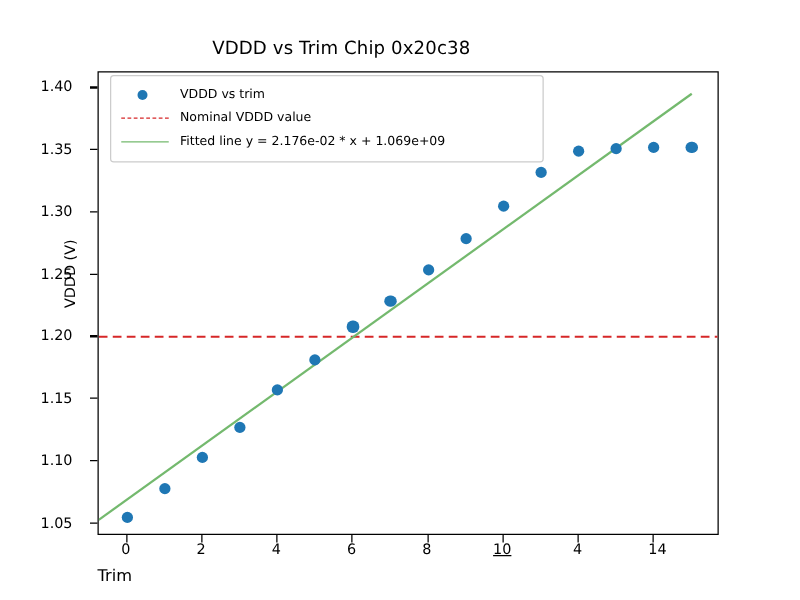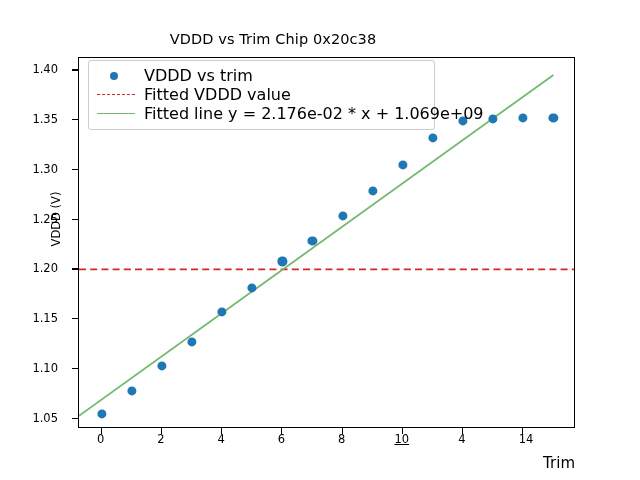--- a/index.html
+++ b/index.html
@@ -12,36 +12,36 @@
 
   
   #plot-area{position:absolute;left:78px;top:57px;width:497px;height:371px;
              border:1.15px solid #000;box-sizing:border-box;background:transparent;}
   #plot-inner{position:absolute;inset:0;overflow:hidden;}
 
   
   #ylabel{position:absolute;left:-4px;top:212px;width:120px;text-align:center;
           font-size:11.5px;transform:rotate(-90deg);transform-origin:center center;}
   
-  #xlabel{position:absolute;left:78px;top:454px;width:497px;text-align:right;font-size:15px;}
+  #xlabel{position:absolute;left:78px;top:454px;width:497px;text-align:left;font-size:13px;}
 
   .ytick{position:absolute;right:582px;width:60px;text-align:right;font-size:11.5px;
          transform:translateY(-50%);white-space:nowrap;}
   .ytick-mark{position:absolute;left:71.5px;width:6.5px;height:1.15px;background:#000;}
   .xtick{position:absolute;top:432px;width:40px;text-align:center;font-size:11.5px;
          transform:translateX(-20px);}
   .xtick-mark{position:absolute;top:427.5px;width:1.15px;height:6.5px;background:#000;}
 
   
   #legend{position:absolute;left:88px;top:60px;width:347px;
           border:1px solid #cccccc;border-radius:3px;background:rgba(255,255,255,.92);
           box-sizing:border-box;padding:5px 8px 6px 8px;}
   .legend-row{display:flex;align-items:center;height:19px;}
   .legend-key{width:38px;height:14px;position:relative;flex:0 0 38px;margin-right:9px;}
-  .legend-label{font-size:16px;color:#000;white-space:nowrap;line-height:14px;}
+  .legend-label{font-size:10px;color:#000;white-space:nowrap;line-height:14px;}
   .lk-dot{position:absolute;left:13px;top:3.5px;width:8px;height:8px;border-radius:50%;}
   .lk-dash{position:absolute;left:0;top:6px;width:38px;height:0;
            border-top:1.6px dashed;}
   .lk-line{position:absolute;left:0;top:6.3px;width:38px;height:1.7px;}
 
   .dot{position:absolute;width:9.2px;height:9.2px;border-radius:50%;
        transform:translate(-50%,-50%);}
   svg.overlay{position:absolute;left:0;top:0;width:497px;height:371px;overflow:visible;}
 </style>
 </head>
@@ -122,21 +122,21 @@
     <div class="legend-row">
       <span class="legend-key">
         <span class="lk-dot" id="lk0" style="background: rgb(31, 119, 180);"></span>
       </span>
       <span class="legend-label">VDDD vs trim</span>
     </div>
     <div class="legend-row">
       <span class="legend-key">
         <span class="lk-dash" id="lk1" style="border-top-color: rgb(214, 39, 40);"></span>
       </span>
-      <span class="legend-label">Fitted VDDD value</span>
+      <span class="legend-label">Nominal VDDD value</span>
     </div>
     <div class="legend-row">
       <span class="legend-key">
         <span class="lk-line" id="lk2" style="background: rgb(116, 185, 110);"></span>
       </span>
       <span class="legend-label">Fitted line y = 2.176e-02 * x + 1.069e+09</span>
     </div>
   </div>
 
 </div>

